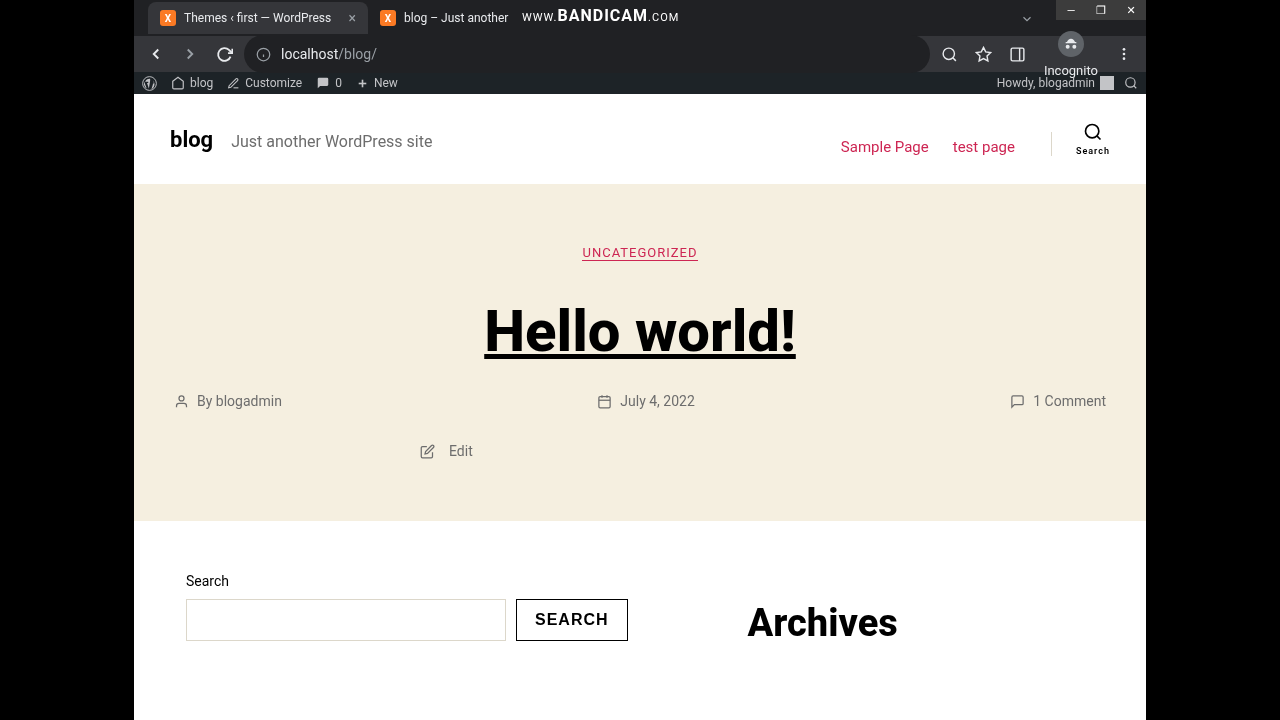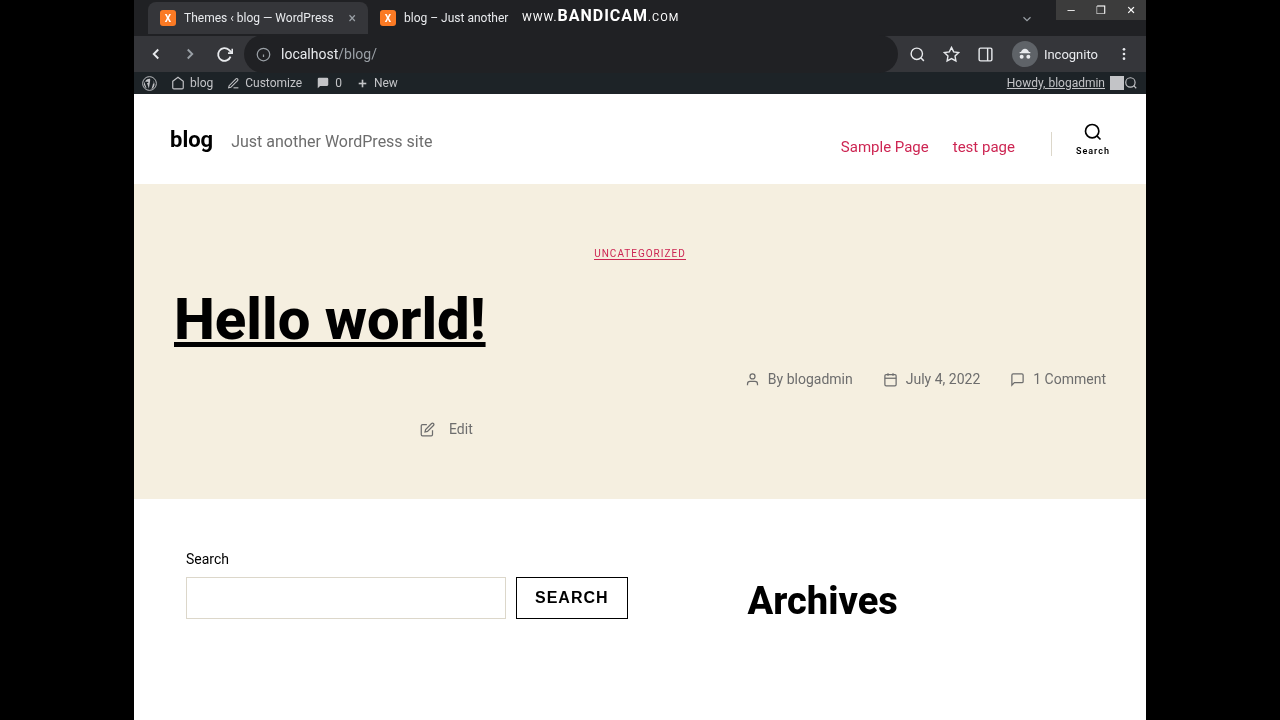--- a/index.html
+++ b/index.html
@@ -20,52 +20,52 @@
 .watermark { position: absolute; left: 388px; top: 6px; color: #fff; font-size: 16px; font-weight: bold; letter-spacing: 1px; }
 .watermark .small { font-size: 11px; font-weight: normal; }
 .dropdown-arrow { position: absolute; right: 112px; top: 12px; color: #9aa0a6; }
 
 .toolbar { display: flex; align-items: center; height: 36px; background: #35363a; padding: 0 8px; gap: 6px; }
 .tb-btn { width: 28px; height: 28px; display: flex; align-items: center; justify-content: center; color: #9aa0a6; border-radius: 50%; cursor: pointer; }
 .tb-btn.active { color: #e8eaed; }
 .omnibox { flex: 1; background: #202124; border-radius: 20px; height: 38px; display: flex; align-items: center; padding: 0 12px; gap: 10px; color: #e8eaed; font-size: 14px; }
 .omnibox .info-icon { color: #9aa0a6; }
 .url-text .dim { color: #9aa0a6; }
-.incognito-badge { display: flex; align-items: center; gap: 6px; color: #e8eaed; font-size: 13px; padding: 0 6px; }
+.incognito-badge { display: flex; align-items: center; gap: 6px; color: #e8eaed; font-size: 13px; padding: 0 6px; flex-direction: column; }
 .incognito-icon { width: 26px; height: 26px; border-radius: 50%; background: #5f6368; display: flex; align-items: center; justify-content: center; font-size: 14px; }
 
 
 .wp-adminbar { height: 22px; background: #1d2327; display: flex; align-items: center; padding: 0 8px; color: #c3c4c7; font-size: 12px; justify-content: space-between; }
 .wp-left { display: flex; align-items: center; gap: 14px; }
 .wp-item { display: flex; align-items: center; gap: 5px; cursor: pointer; }
-.wp-right { display: flex; align-items: center; gap: 0; text-decoration: underline; }
+.wp-right { display: flex; align-items: center; gap: 10px; }
 .wp-avatar { width: 14px; height: 14px; background: #c3c4c7; }
 
 
 .content-scroll { height: calc(720px - 36px - 36px - 22px); overflow-y: scroll; position: relative; }
 .content-scroll::-webkit-scrollbar { width: 16px; }
 .content-scroll::-webkit-scrollbar-track { background: #f1f1f1; }
 .content-scroll::-webkit-scrollbar-thumb { background: #c1c1c1; }
 
 .site-header { background: #fff; display: flex; align-items: center; padding: 28px 36px; justify-content: space-between; }
 .site-branding { display: flex; align-items: baseline; gap: 18px; }
 .site-title { font-size: 22px; font-weight: 700; color: #000; }
 .site-desc { font-size: 16px; color: #6d6d6d; }
 .site-nav { display: flex; align-items: flex-end; gap: 24px; }
 .nav-link { color: #cd2653; font-size: 15px; text-decoration: none; cursor: pointer; }
 .nav-sep { width: 1px; height: 24px; background: #dcd7ca; margin-left: 12px; }
 .search-toggle { display: flex; flex-direction: column; align-items: center; gap: 4px; cursor: pointer; }
 .search-toggle-label { font-size: 9px; letter-spacing: 1px; color: #000; font-weight: 600; }
 
 .post-area { background: #f5efe0; padding: 58px 40px 62px; }
 .category-tag { text-align: center; }
-.category-tag a { color: #cd2653; font-size: 10px; letter-spacing: 1px; text-decoration: none; border-bottom: 1px solid #cd2653; cursor: pointer; }
-.post-title { text-align: left; margin-top: 24px; }
+.category-tag a { color: #cd2653; font-size: 13px; letter-spacing: 1px; text-decoration: none; border-bottom: 1px solid #cd2653; cursor: pointer; }
+.post-title { text-align: center; margin-top: 36px; }
 .post-title a { font-size: 58px; font-weight: 800; color: #000; text-decoration: underline; cursor: pointer; }
-.post-meta { display: flex; justify-content: flex-end; gap: 30px; margin-top: 18px; color: #6d6d6d; font-size: 14px; }
+.post-meta { display: flex; justify-content: space-between; margin-top: 28px; color: #6d6d6d; font-size: 14px; }
 .meta-item { display: flex; align-items: center; gap: 8px; }
 .meta-item a { color: #6d6d6d; cursor: pointer; }
 .post-content { max-width: 440px; margin: 64px auto 0; font-family: Georgia, serif; font-size: 17px; line-height: 1.45; color: #000; }
 .post-edit { max-width: 440px; margin: 34px auto 0; display: flex; align-items: center; gap: 14px; color: #6d6d6d; font-size: 14px; cursor: pointer; }
 
 .footer-widgets { background: #fff; padding: 52px 52px 20px; display: flex; gap: 120px; }
 .widget-search { }
 .search-label { font-size: 14px; color: #000; display: block; margin-bottom: 10px; }
 .search-row { display: flex; gap: 10px; }
 .search-input { width: 320px; height: 42px; border: 1px solid #dcd7ca; padding: 0 10px; font-size: 15px; }
@@ -76,21 +76,21 @@
 </style>
 </head>
 <body>
 
 <div class="viewport">
   <div class="browser-window">
     <div class="chrome-top">
       <div class="tab-strip">
         <div class="tab active">
           <div class="tab-favicon">X</div>
-          <span class="tab-title">Themes ‹ blog — WordPress</span>
+          <span class="tab-title">Themes ‹ first — WordPress</span>
           <span class="tab-close">×</span>
         </div>
         <div class="tab">
           <div class="tab-favicon">X</div>
           <span class="tab-title">blog – Just another</span>
         </div>
         <div class="watermark">
           <span class="small">WWW.</span><span>BANDICAM</span><span class="small">.COM</span>
         </div>
         <div class="dropdown-arrow">

